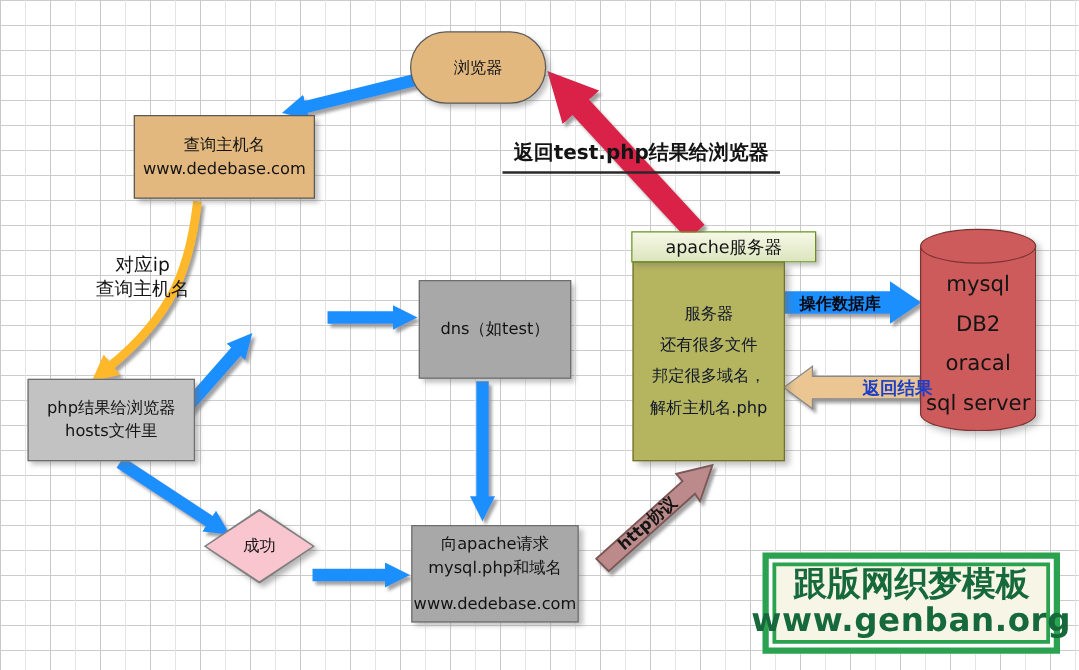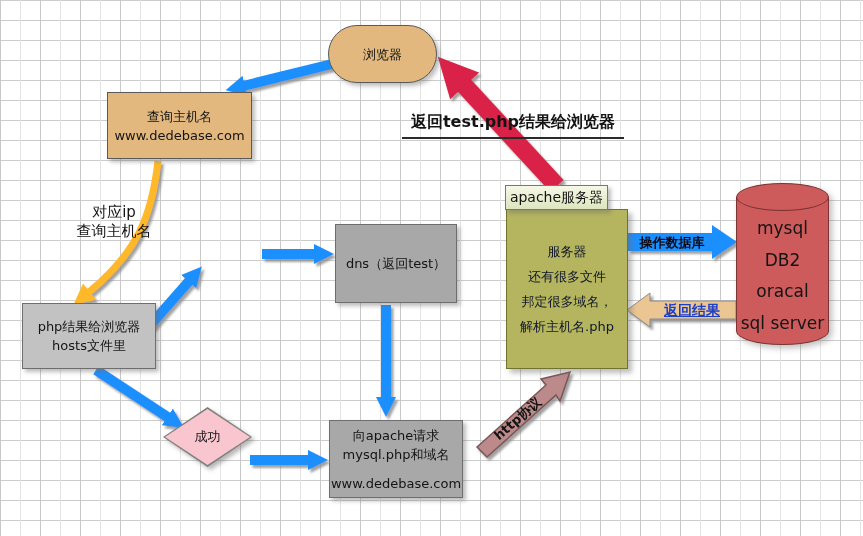--- a/index.html
+++ b/index.html
@@ -24,21 +24,21 @@
   .tan{background:#E2B87F;}
   .gray{background:#A8A8A8;border-color:#6e6e6e;}
   .lgray{background:#C2C2C2;border-color:#6e6e6e;}
   .diamond-wrap{position:absolute;z-index:3;filter:drop-shadow(3px 3px 2px rgba(110,110,110,0.5));}
   .d-outer{position:absolute;inset:0;clip-path:polygon(50% 0,100% 50%,50% 100%,0 50%);background:#7f7f7f;}
   .d-inner{position:absolute;inset:2px;clip-path:polygon(50% 0,100% 50%,50% 100%,0 50%);
     display:flex;align-items:center;justify-content:center;font-size:13px;color:#141414;}
   .d-fail .d-inner{background:#CBCBCB;}
   .d-success .d-inner{background:#F9C5CF;}
   .apache-header{
-    position:absolute;left:505px;top:185px;width:103px;height:25px;z-index:4;
+    position:absolute;left:505px;top:185px;width:148px;height:25px;z-index:4;
     border:1.5px solid #6B8E23;background:linear-gradient(#F6F8E6,#DCE5BE);
     display:flex;align-items:center;justify-content:center;font-size:14px;color:#141414;
     box-shadow:3px 3px 4px rgba(110,110,110,0.45);
   }
   .apache-body{
     position:absolute;left:506px;top:209px;width:122px;height:160px;z-index:3;
     border:1.5px solid #72722F;background:#B5B45F;
     display:flex;flex-direction:column;align-items:center;justify-content:center;
     font-size:13px;color:#0f172a;line-height:25px;text-align:center;
     box-shadow:4px 4px 5px rgba(110,110,110,0.45);
@@ -49,21 +49,21 @@
     border:1.5px solid #7B3333;border-top:none;border-radius:0 0 46px 46px / 0 0 14px 14px;}
   .cyl-top{position:absolute;left:0;top:0;width:93px;height:28px;background:#CE5B5B;
     border:1.5px solid #7B3333;border-radius:50%;}
   .cyl-text{position:absolute;left:0;top:30px;width:93px;text-align:center;
     font-size:17px;color:#141414;line-height:31.5px;}
   .label{position:absolute;z-index:5;color:#141414;}
   .query-label{left:58px;top:203px;width:112px;text-align:center;font-size:15px;line-height:19px;}
   .return-label{left:402px;top:112px;width:222px;text-align:center;font-size:16px;font-weight:bold;
     border-bottom:2px solid #2a2a2a;padding-bottom:4px;}
   .operate-label{left:632px;top:234px;width:80px;text-align:center;font-size:13px;font-weight:bold;color:#0a0a14;}
-  .returnres-label{left:652px;top:302px;width:80px;text-align:center;font-size:14px;font-weight:bold;color:#1C3FC8;text-decoration:underline;}
+  .returnres-label{left:690px;top:302px;width:80px;text-align:left;font-size:14px;font-weight:bold;color:#1C3FC8;}
   .http-label{left:477px;top:410px;width:82px;text-align:center;font-size:13px;font-weight:600;
     transform:rotate(-41deg);}
   .genban{
     position:absolute;left:610px;top:442px;width:238px;height:81px;z-index:6;
     border:5px solid #2BA24F;background:#ffffff;padding:3px;
   }
   .genban-inner{
     width:100%;height:100%;border:3px solid #2BA24F;background:#F7F5E5;
     display:flex;flex-direction:column;align-items:center;justify-content:center;
     color:#15693A;font-weight:bold;text-align:center;
@@ -128,21 +128,21 @@
     <span>www.dedebase.com</span>
   </div>
 
   <div class="box lgray" style="left:22px;top:303px;width:134px;height:66px;">
     <span>php结果给浏览器</span>
     <span>hosts文件里</span>
   </div>
 
 
   <div class="box gray" style="left:335px;top:224px;width:122px;height:79px;">
-    <span>dns（返回test）</span>
+    <span>dns（如test）</span>
   </div>
 
   <div class="diamond-wrap d-success" style="left:163px;top:407px;width:89px;height:60px;">
     <div class="d-outer"></div>
     <div class="d-inner">
       <span>成功</span>
     </div>
   </div>
 
   <div class="box gray" style="left:329px;top:420px;width:134px;height:78px;">
@@ -179,14 +179,20 @@
   </div>
 
   <div class="label return-label">返回test.php结果给浏览器</div>
 
   <div class="label operate-label">操作数据库</div>
 
   <div class="label returnres-label">返回结果</div>
 
   <div class="label http-label">http协议</div>
 
+  <div class="genban">
+    <div class="genban-inner">
+      <div class="genban-line1">跟版网织梦模板</div>
+      <div class="genban-line2">www.genban.org</div>
+    </div>
+  </div>
 
 </div>
 
 </body></html>

